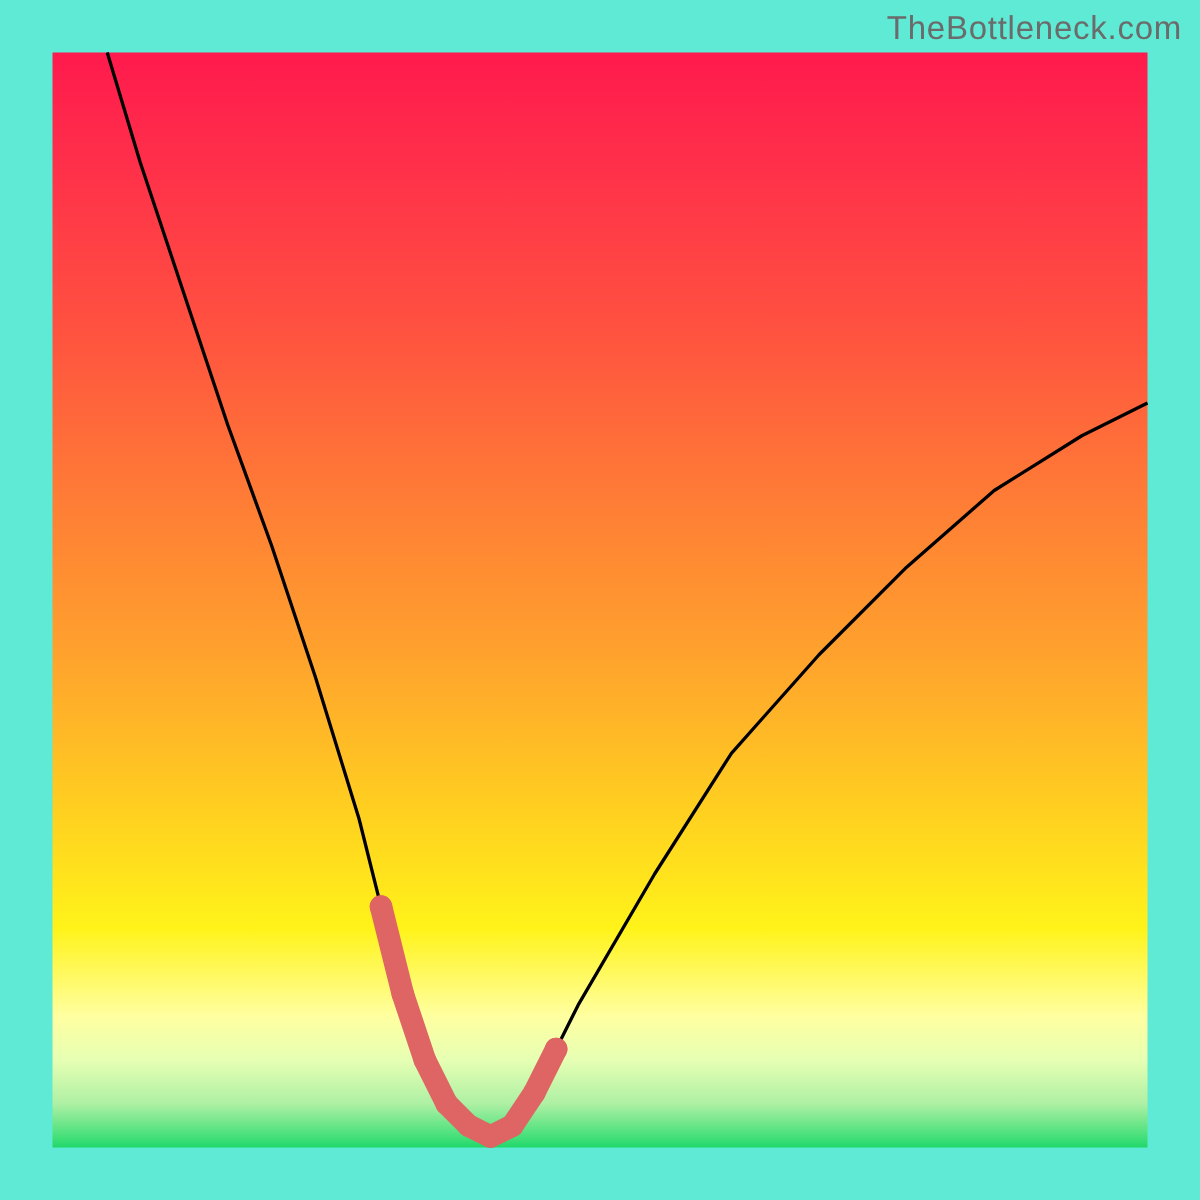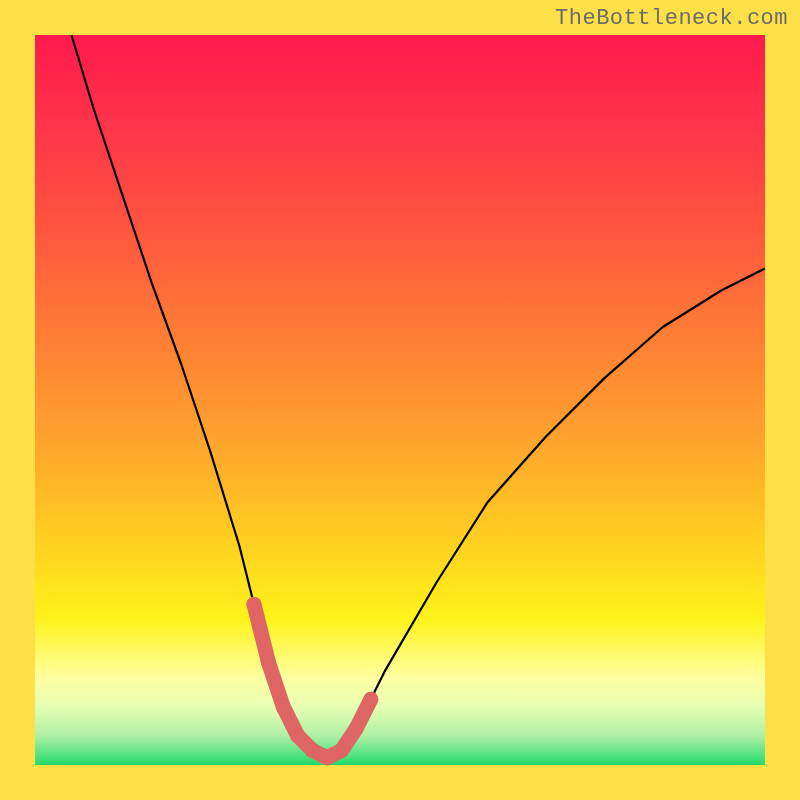--- a/index.html
+++ b/index.html
@@ -8,22 +8,21 @@
     width: 800px;
     height: 800px;
     background: #000;
     font-family: Arial, Helvetica, sans-serif;
     overflow: hidden;
   }
   .frame {
     position: relative;
     width: 800px;
     height: 800px;
-    background: #fde047;
-    font-family: Liberation Mono, monospace;
+    background: #5eead4;
   }
   .watermark {
     position: absolute;
     top: 6px;
     right: 12px;
     color: #6b6b6b;
     font-size: 22px;
     font-weight: 500;
     letter-spacing: 0.5px;
     z-index: 10;

